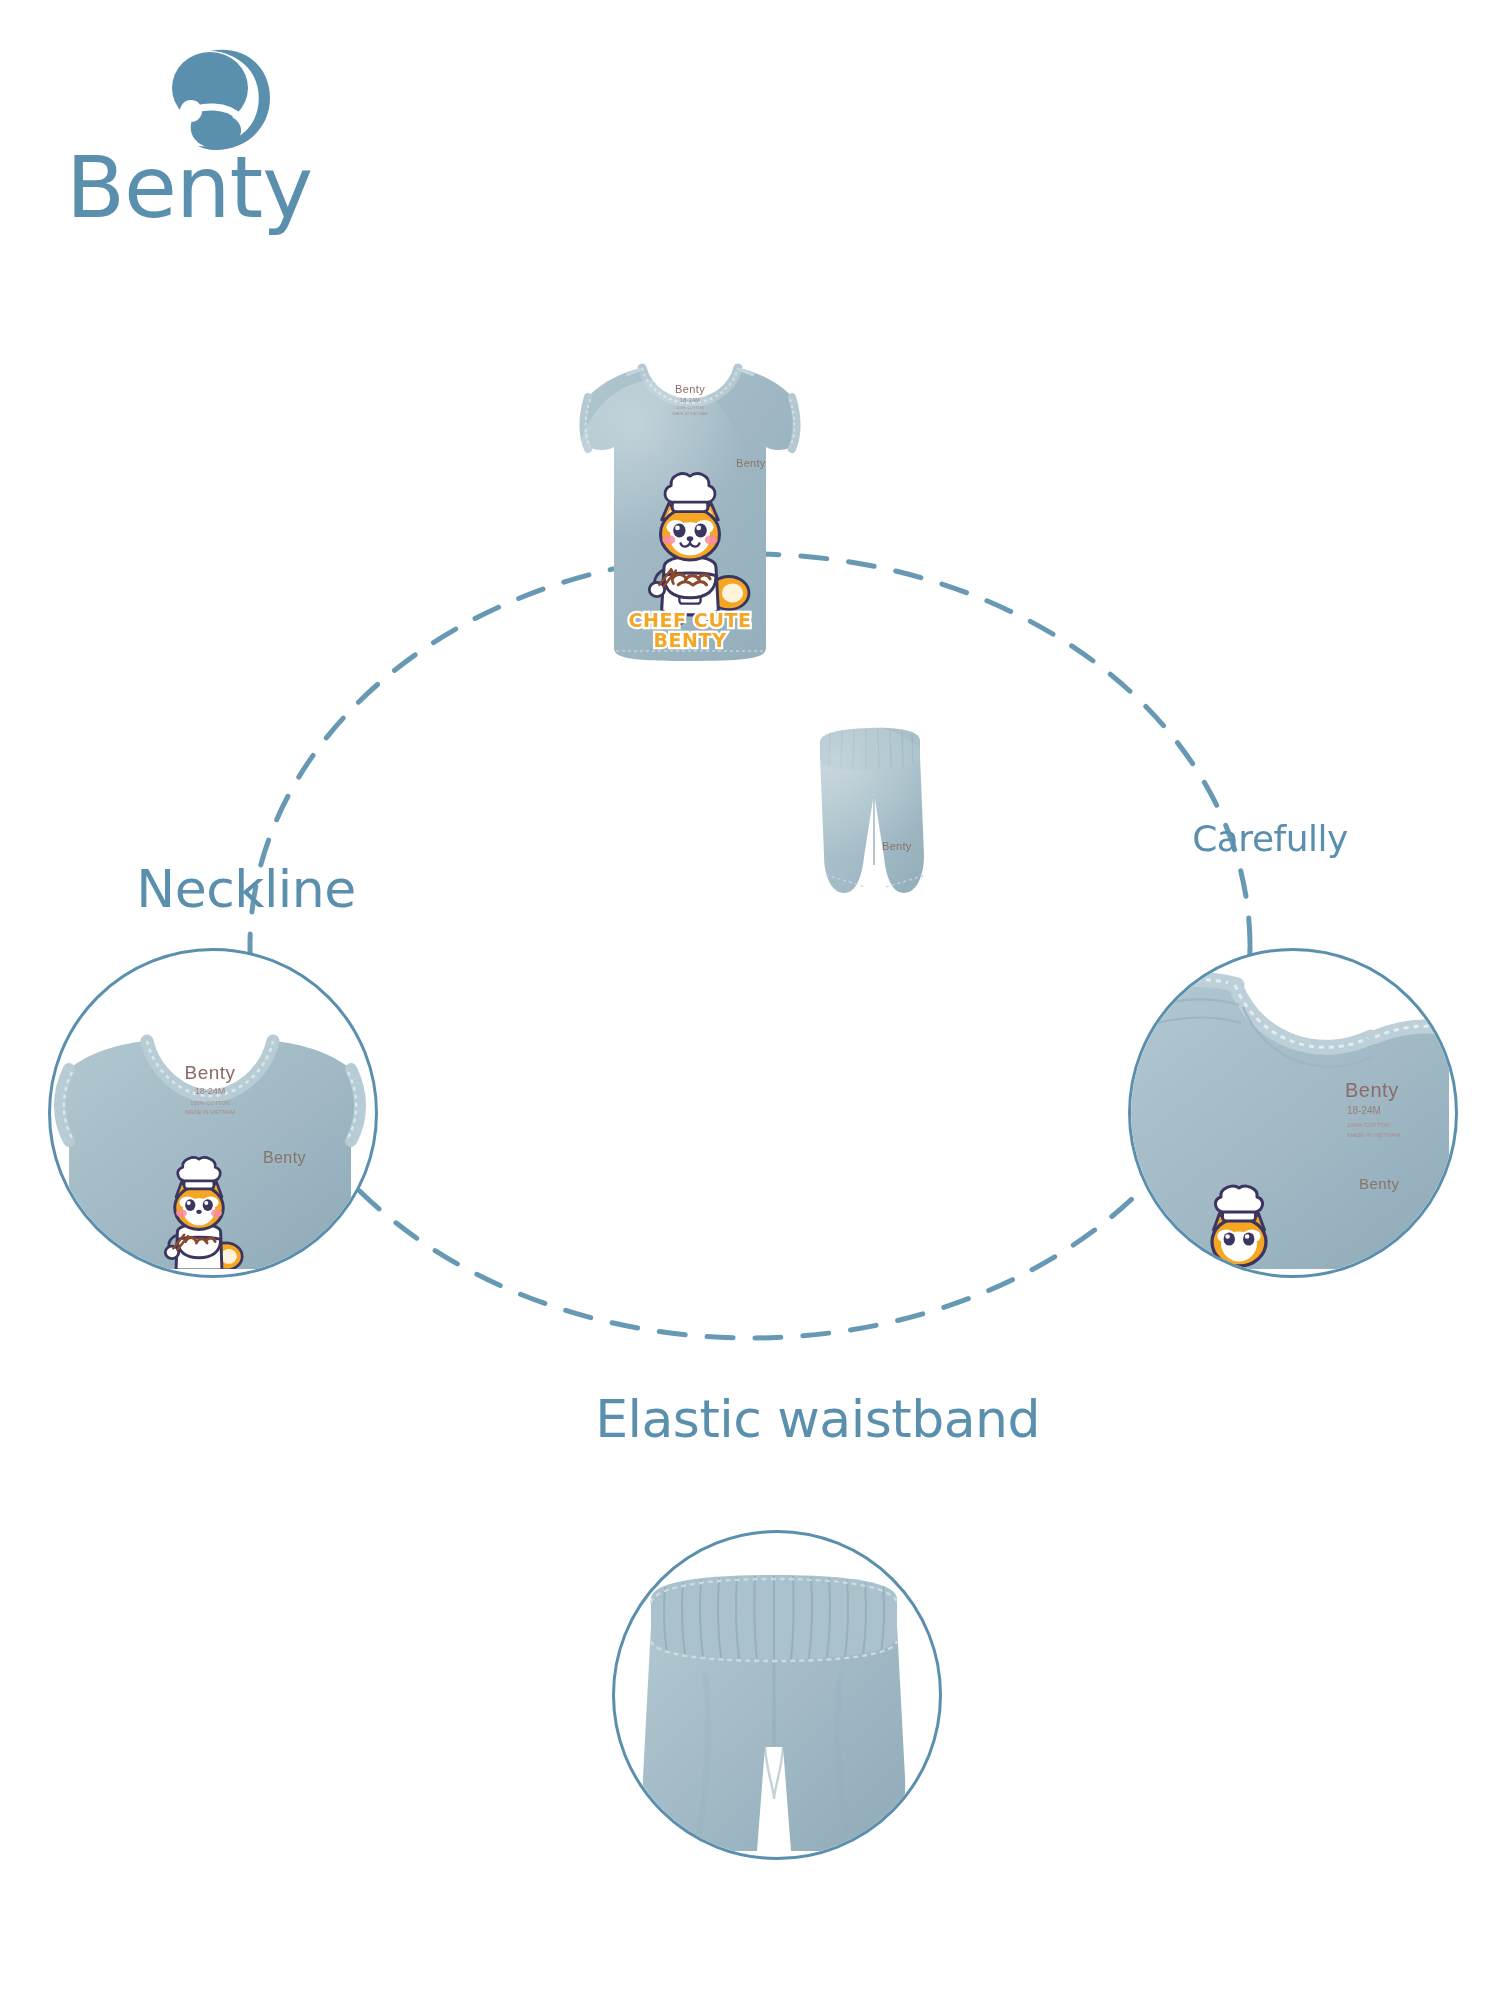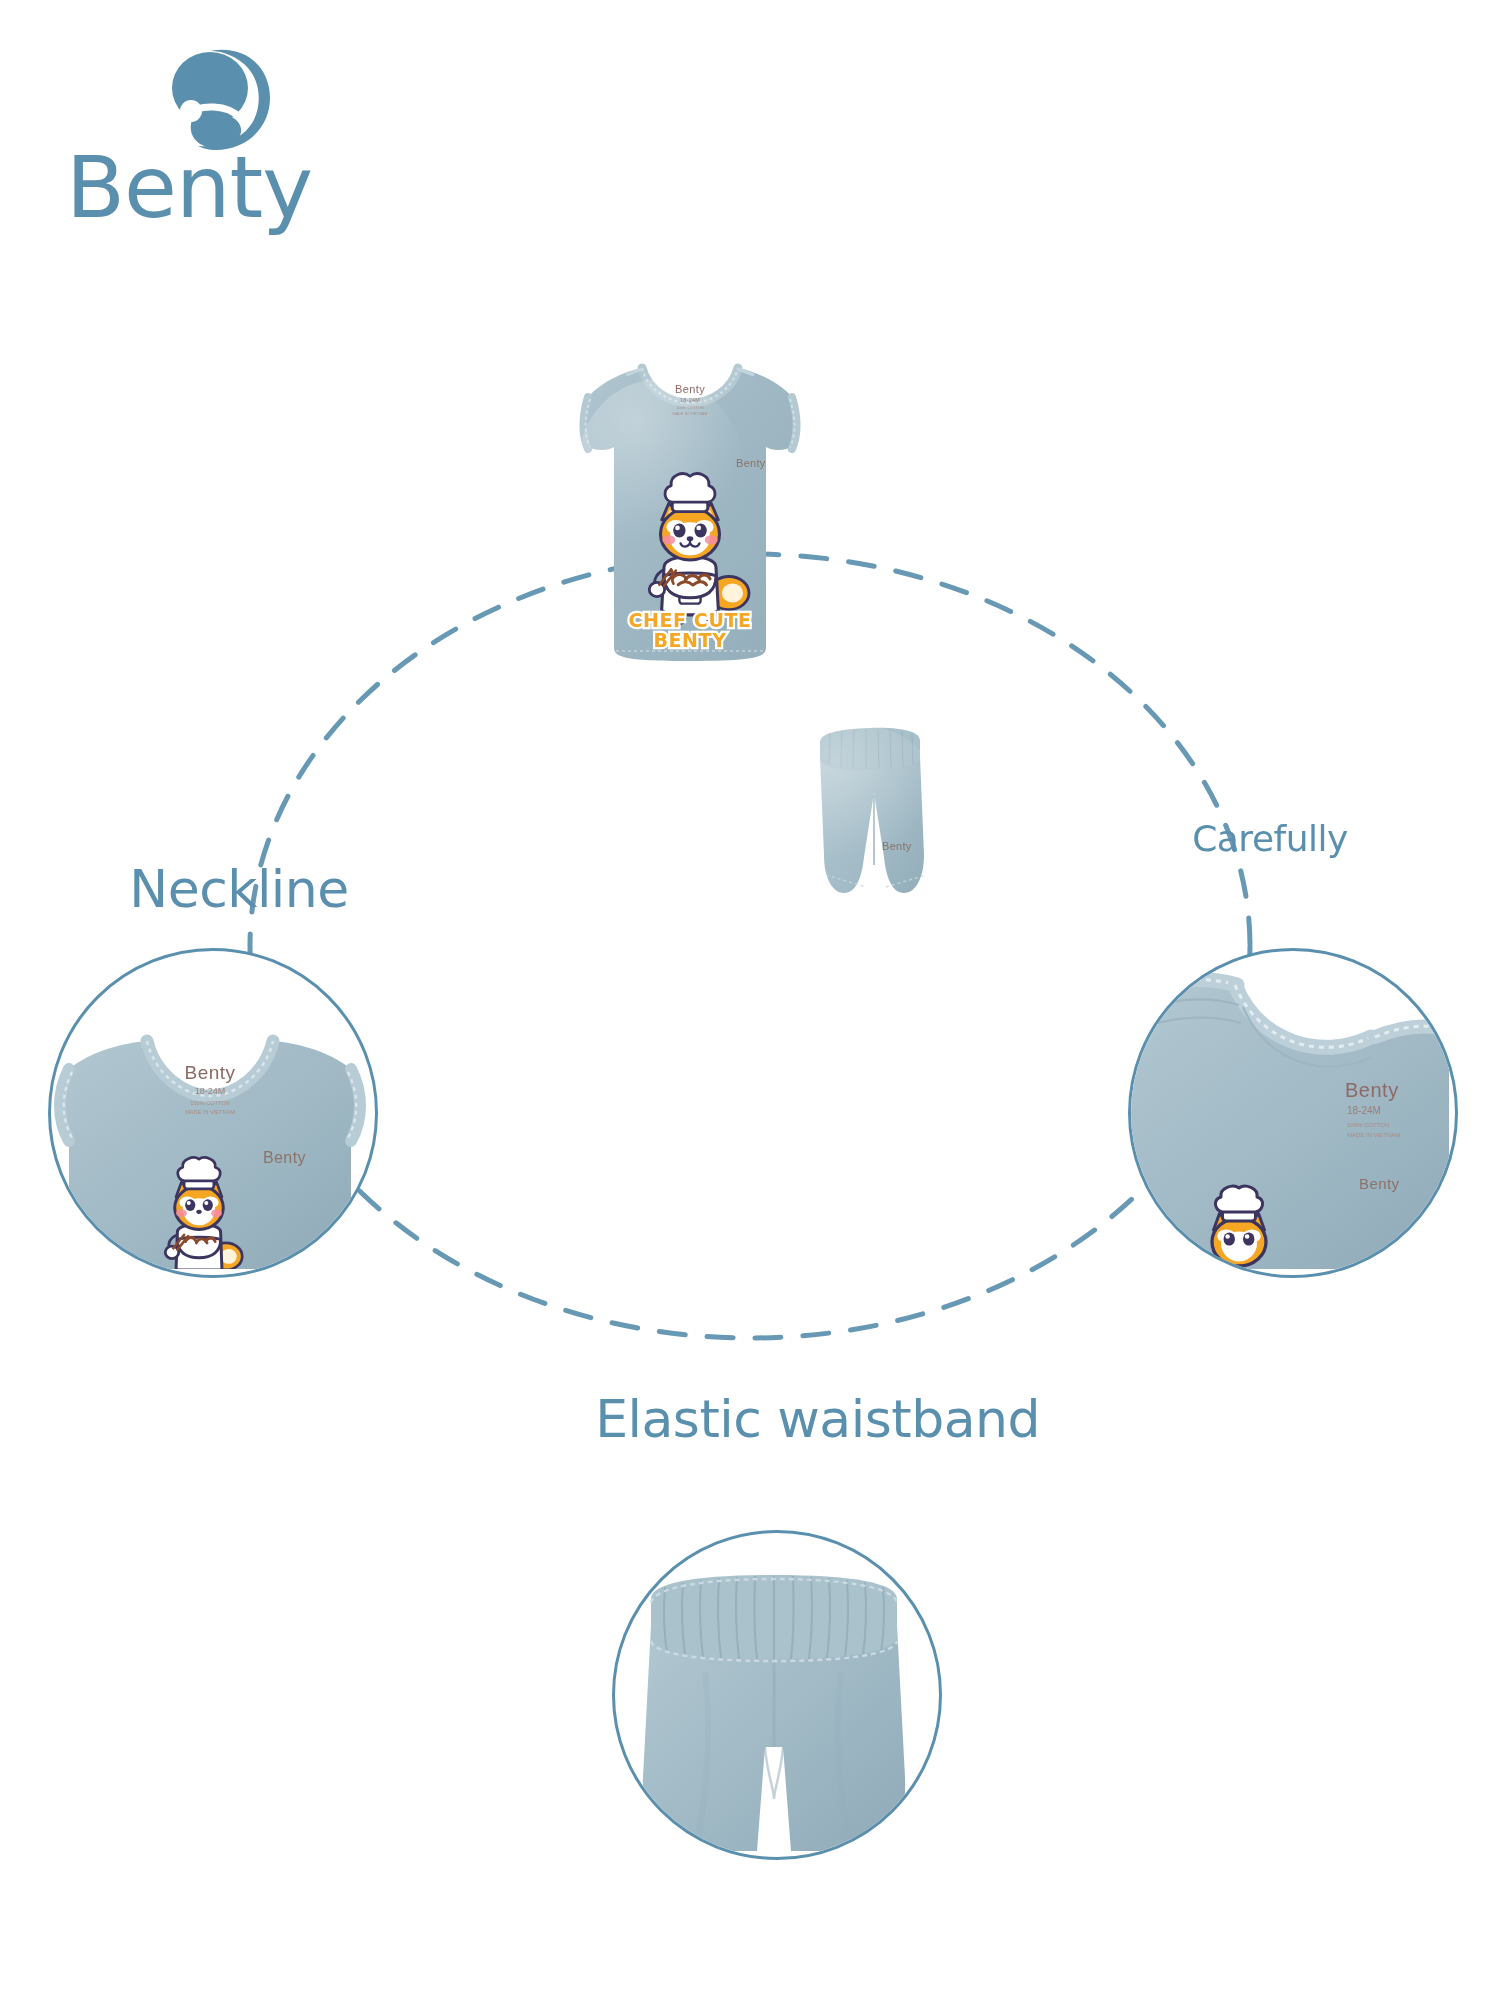--- a/index.html
+++ b/index.html
@@ -48,21 +48,21 @@
   .c-neck{left:48px;top:948px;width:324px;height:324px;}
   .c-seam{left:1128px;top:948px;width:324px;height:324px;}
   .c-waist{left:612px;top:1530px;width:324px;height:324px;}
 
   
   .lbl{
     position:absolute;color:#5A8FAE;font-weight:400;
     font-family:"DejaVu Sans","Liberation Sans",sans-serif;
     line-height:1.06;letter-spacing:-0.5px;
   }
-  .lbl-neck{left:9px;top:862px;width:460px;text-align:center;font-size:52px;}
+  .lbl-neck{left:16px;top:862px;width:460px;text-align:center;font-size:52px;}
   .lbl-seam{left:1040px;top:820px;width:460px;text-align:center;font-size:36px;}
   .lbl-waist{left:520px;top:1392px;width:520px;text-align:right;font-size:52px;}
 
   .nowrap{white-space:nowrap;}
 </style>
 </head>
 <body>
 
 <div id="stage">
 

